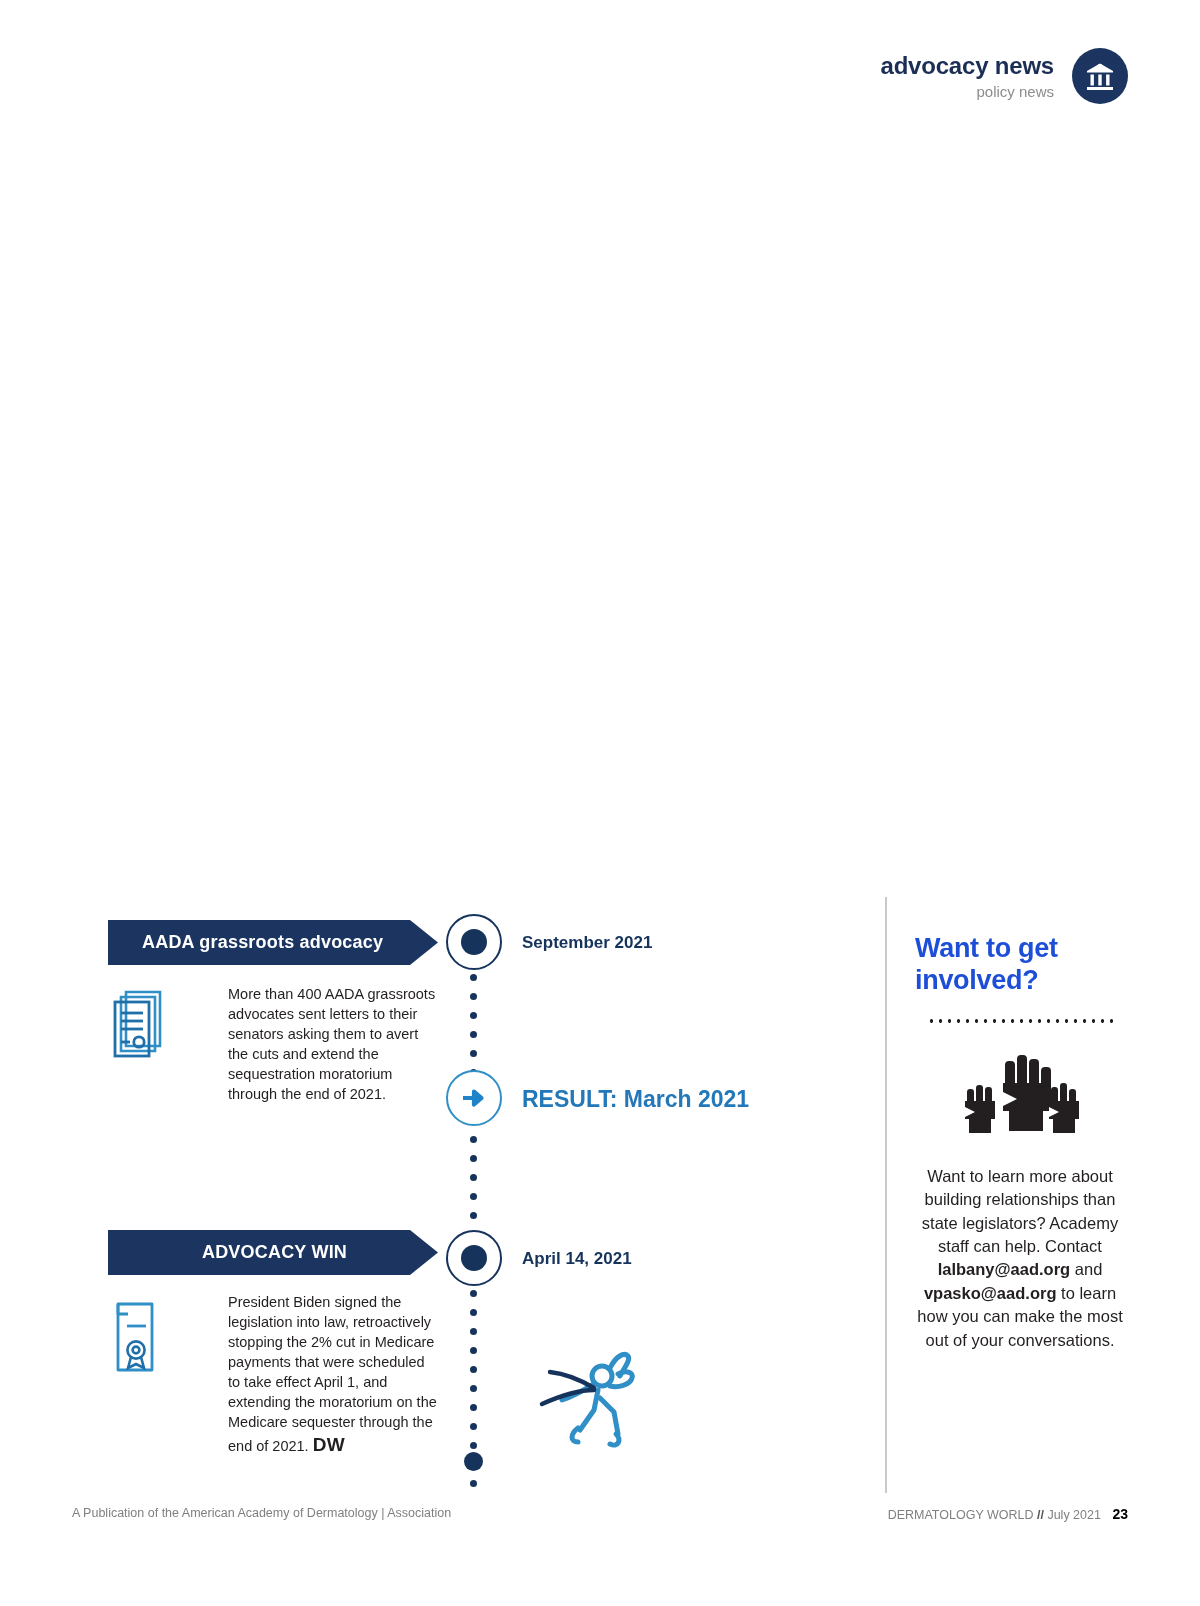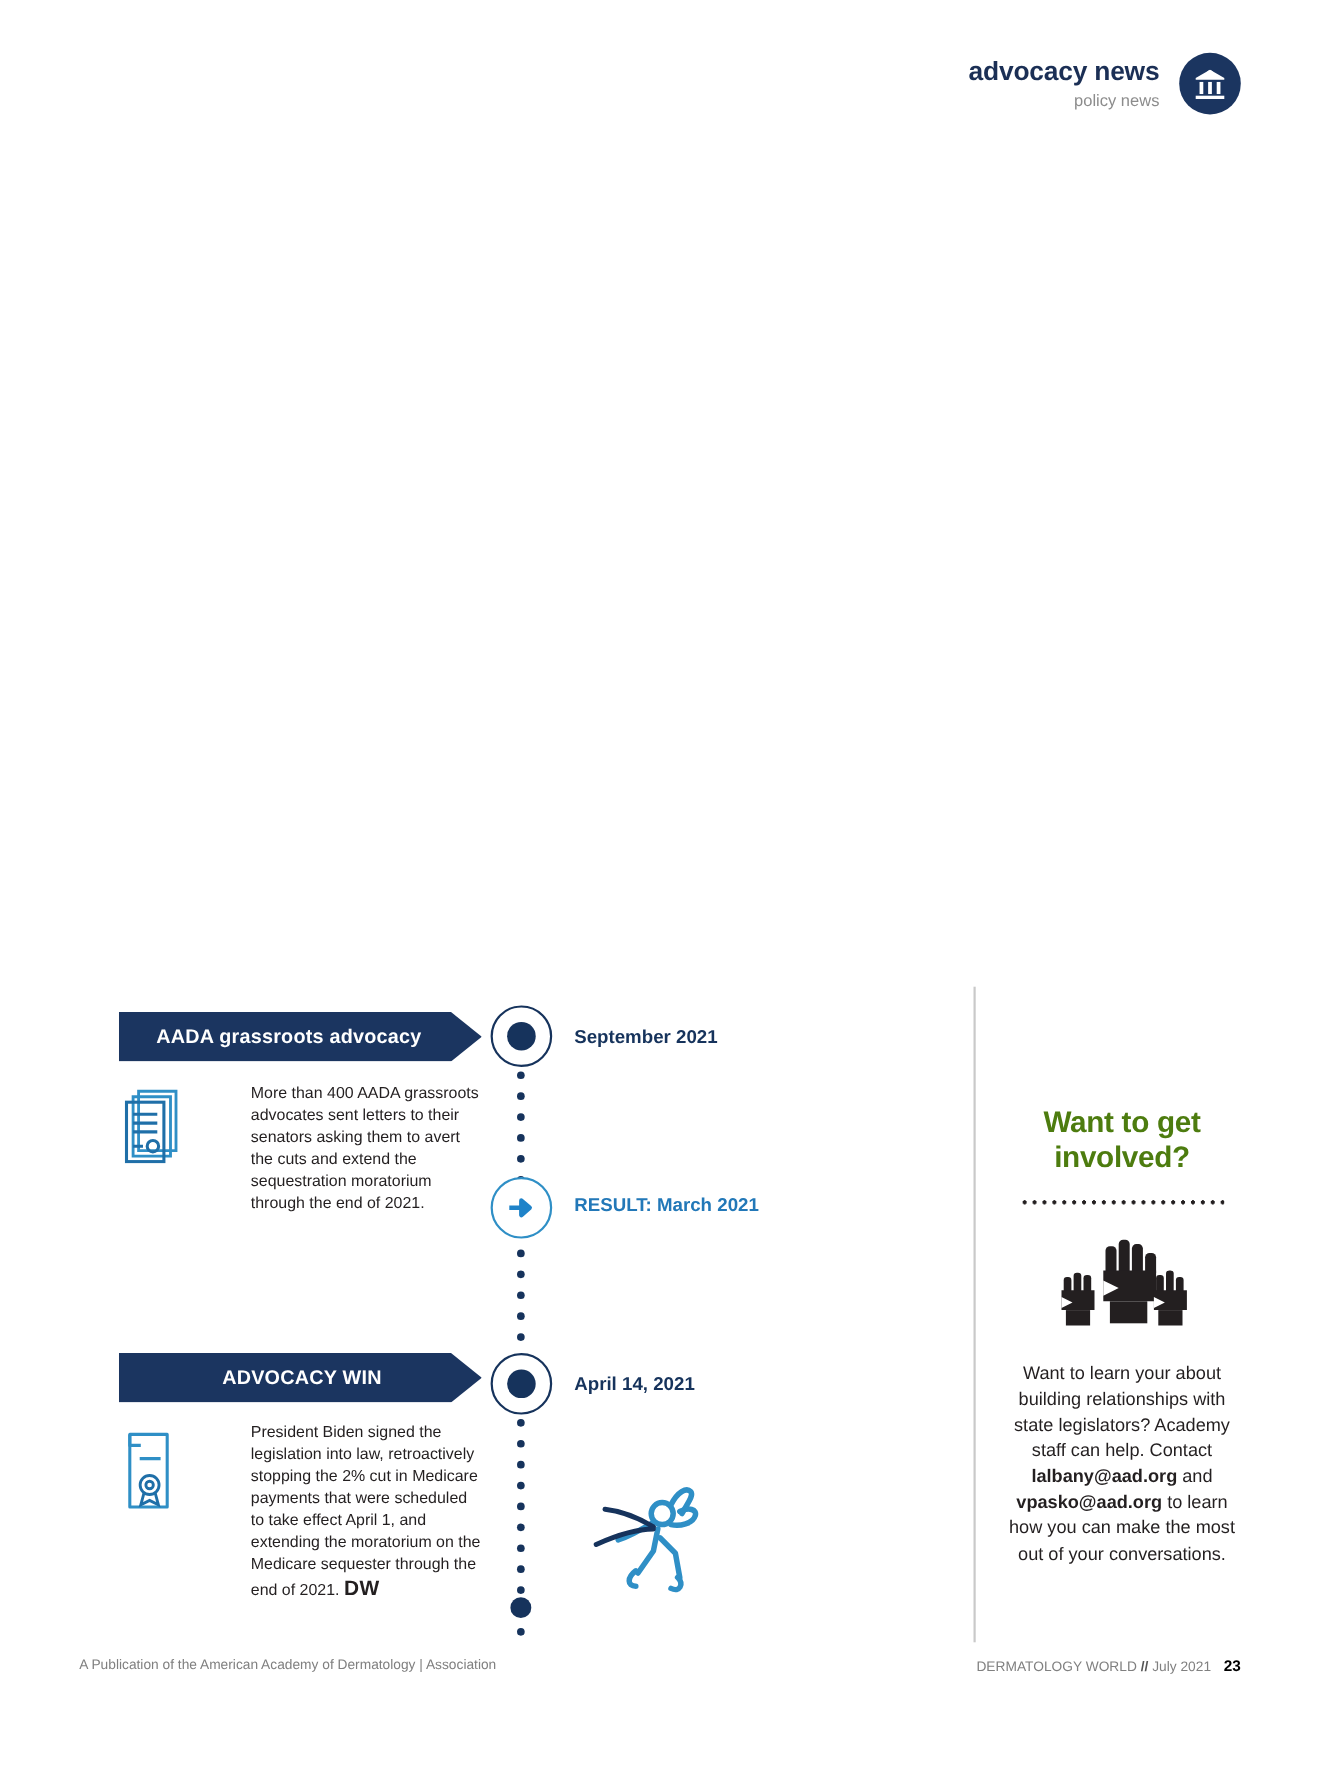--- a/index.html
+++ b/index.html
@@ -141,21 +141,21 @@
   .entry-icon {
     flex: 0 0 auto;
     width: 62px;
   }
 
   .result-block {
     position: absolute;
     width: 345px;
   }
   .result-head {
-    font-size: 17px;
+    font-size: 23px;
     font-weight: bold;
     color: #2278b8;
     margin-bottom: 8px;
   }
   .result-text {
     font-size: 14.5px;
     line-height: 1.38;
     color: #231f20;
   }
   .dw-mark {
@@ -169,26 +169,25 @@
     position: absolute;
     left: 885px;
     top: 897px;
     width: 240px;
     border-left: 2px solid #c9c9c9;
     padding-left: 28px;
     box-sizing: border-box;
     height: 596px;
   }
   .side-heading {
-    margin-top: 108px;
-    text-align: center;
+    margin-top: 36px;
     font-size: 27px;
     font-weight: bold;
     line-height: 1.18;
-    color: #4d7c0f;
+    color: #1d4ed8;
     letter-spacing: -0.3px;
   }
   .dot-divider {
     margin: 22px auto 0;
     width: 186px;
     height: 4px;
     background-image: radial-gradient(circle, #231f20 1.7px, transparent 1.9px);
     background-size: 9px 4px;
     background-repeat: repeat-x;
   }
@@ -408,21 +407,21 @@
         <rect x="107" y="38" width="7" height="22" rx="3"></rect>
         <rect x="116" y="44" width="7" height="16" rx="3"></rect>
         <path d="M96 56 h30 v18 h-30 z"></path>
         <path d="M96 62 l10 5 l-10 5 z" fill="#ffffff"></path>
         <rect x="100" y="74" width="22" height="14"></rect>
       </g>
     </svg>
   </div>
 
   <div class="side-text">
-    <span>Want to learn your about building relationships with state legislators? Academy staff can help. Contact </span><b>lalbany@aad.org</b><span> and </span><b>vpasko@aad.org</b><span> to learn how you can make the most out of your conversations.</span>
+    <span>Want to learn more about building relationships than state legislators? Academy staff can help. Contact </span><b>lalbany@aad.org</b><span> and </span><b>vpasko@aad.org</b><span> to learn how you can make the most out of your conversations.</span>
   </div>
 </div>
 
 <div class="footer-left">A Publication of the American Academy of Dermatology | Association</div>
 <div class="footer-right">
   <span>DERMATOLOGY WORLD</span>
   <span class="slash">//</span>
   <span>July 2021</span>
   <span class="pageno">23</span>
 </div>

